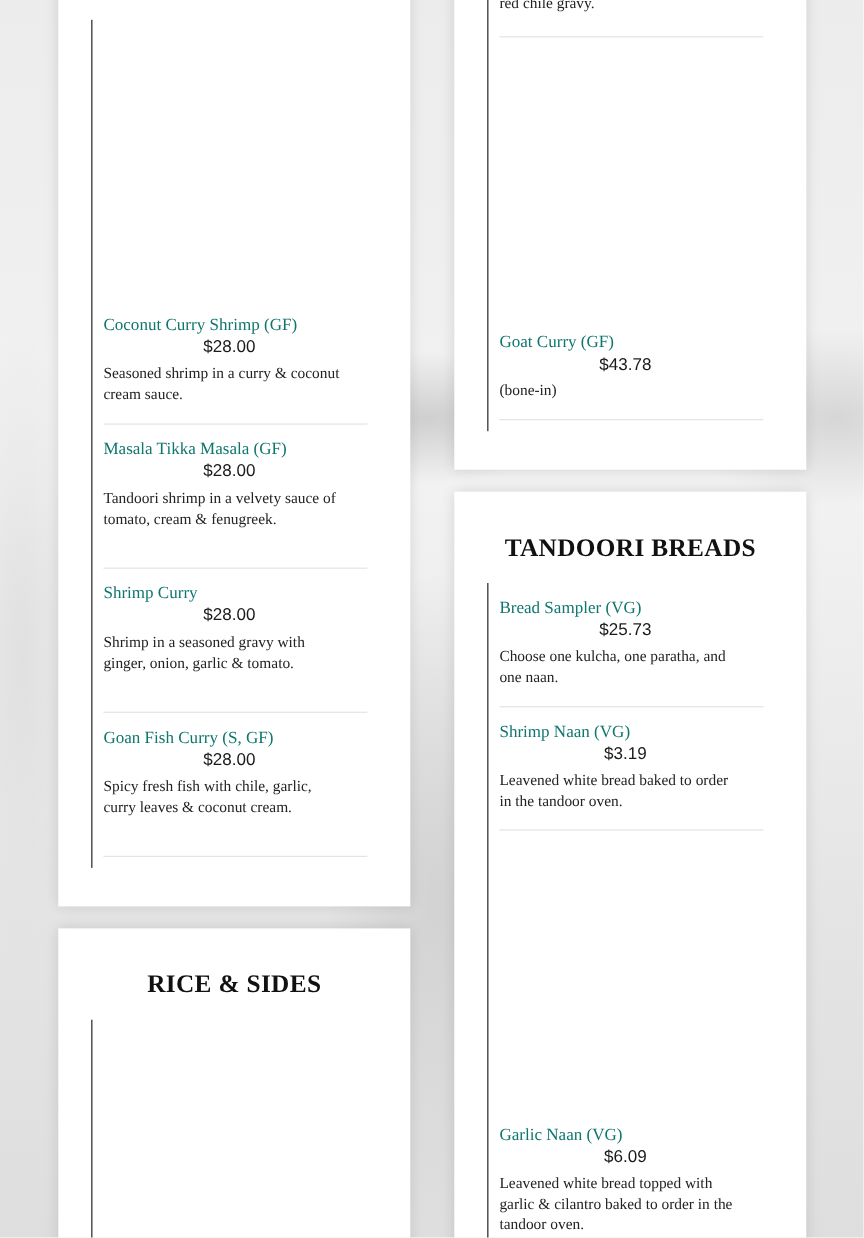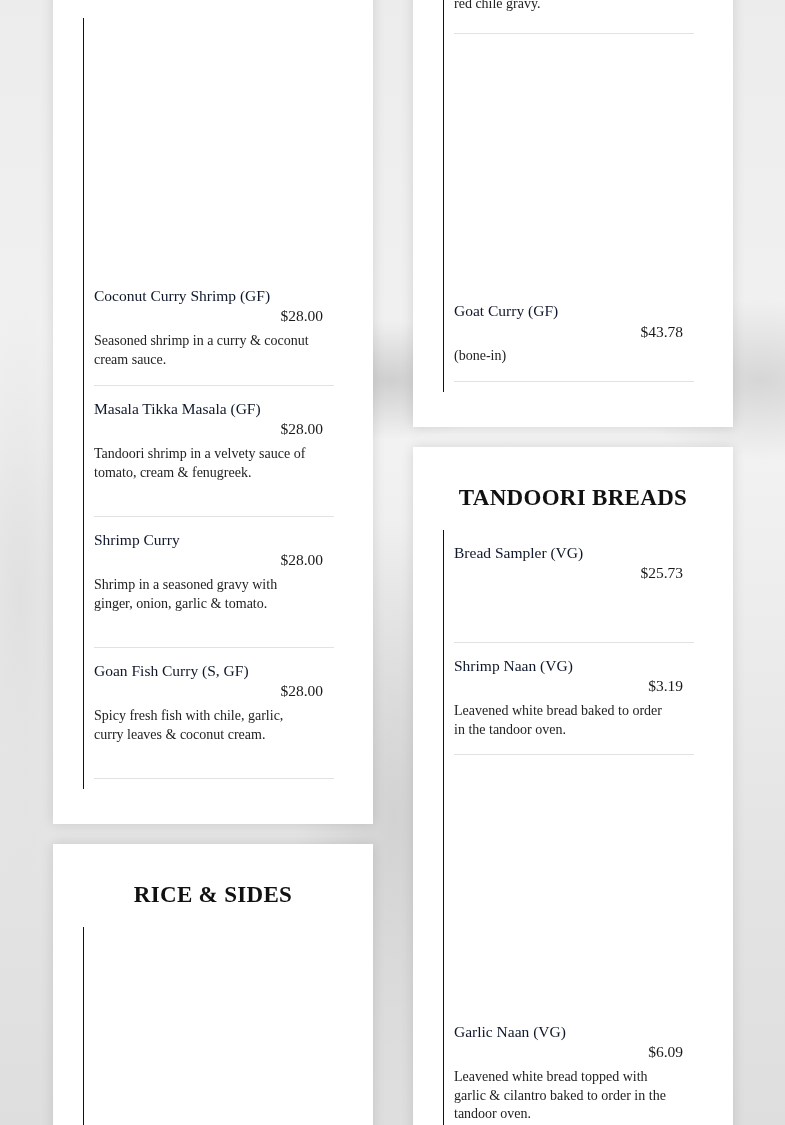--- a/index.html
+++ b/index.html
@@ -18,22 +18,22 @@
     position:absolute; background:#fff; width:320px;
     box-shadow:0 0 12px rgba(0,0,0,0.12);
   }
   .card-title {
     text-align:center; font-size:23px; letter-spacing:0.3px;
     font-family:"Liberation Serif", serif; color:#111; margin:0;
     position:absolute; left:0; right:0;
   }
   .vline { position:absolute; width:1px; background:#111; }
   .item { position:absolute; width:240px; }
-  .item-name { font-size:15.5px; font-family:"Liberation Serif", serif; color:#0f172a; line-height:20px; white-space:nowrap; }
-  .item-price { font-size:15.5px; font-family:Liberation Serif, serif; text-align:right; padding-right:11px; line-height:20px; }
+  .item-name { font-size:15.5px; font-family:"Liberation Serif", serif; color:#0f766e; line-height:20px; white-space:nowrap; }
+  .item-price { font-size:15.5px; font-family:Liberation Sans, sans-serif; text-align:center; padding-right:11px; line-height:20px; }
   .item-desc { font-size:14px; font-family:"Liberation Serif", serif; line-height:18.5px; color:#222; margin-top:6px; width:220px; }
   .sep { position:absolute; height:1px; background:#e2e2e2; width:240px; }
 </style>
 </head>
 <body>
 
 <div class="card" style="left:53px; top:-10px; height:834px;">
   <div class="vline" style="left:30px; top:28px; height:771px;"></div>
 
   <div class="item" style="left:41px; top:296px;">
@@ -83,20 +83,21 @@
   <div class="sep" style="left:41px; top:391px;"></div>
 </div>
 
 <div class="card" style="left:413px; top:447px; height:700px;">
   <h2 class="card-title" style="top:38px;">TANDOORI BREADS</h2>
   <div class="vline" style="left:30px; top:83px; height:620px;"></div>
 
   <div class="item" style="left:41px; top:96px;">
     <div class="item-name">Bread Sampler (VG)</div>
     <div class="item-price">$25.73</div>
+    <div class="item-desc">Choose one kulcha, one paratha, and one naan.</div>
   </div>
   <div class="sep" style="left:41px; top:195px;"></div>
 
   <div class="item" style="left:41px; top:209px;">
     <div class="item-name">Shrimp Naan (VG)</div>
     <div class="item-price">$3.19</div>
     <div class="item-desc">Leavened white bread baked to order in the tandoor oven.</div>
   </div>
   <div class="sep" style="left:41px; top:307px;"></div>
 

